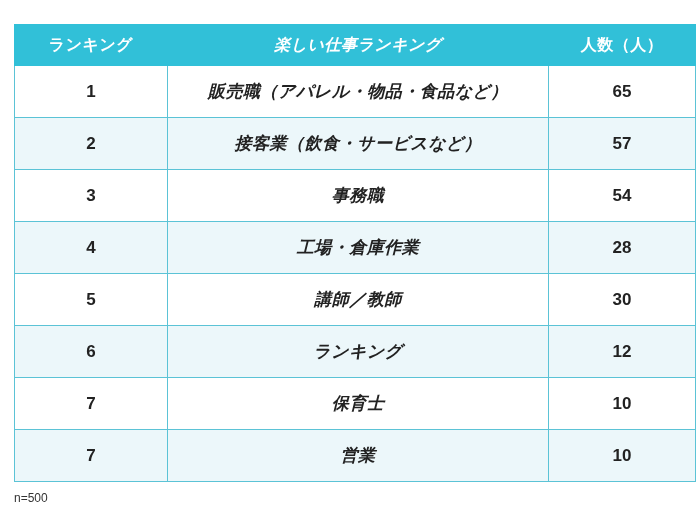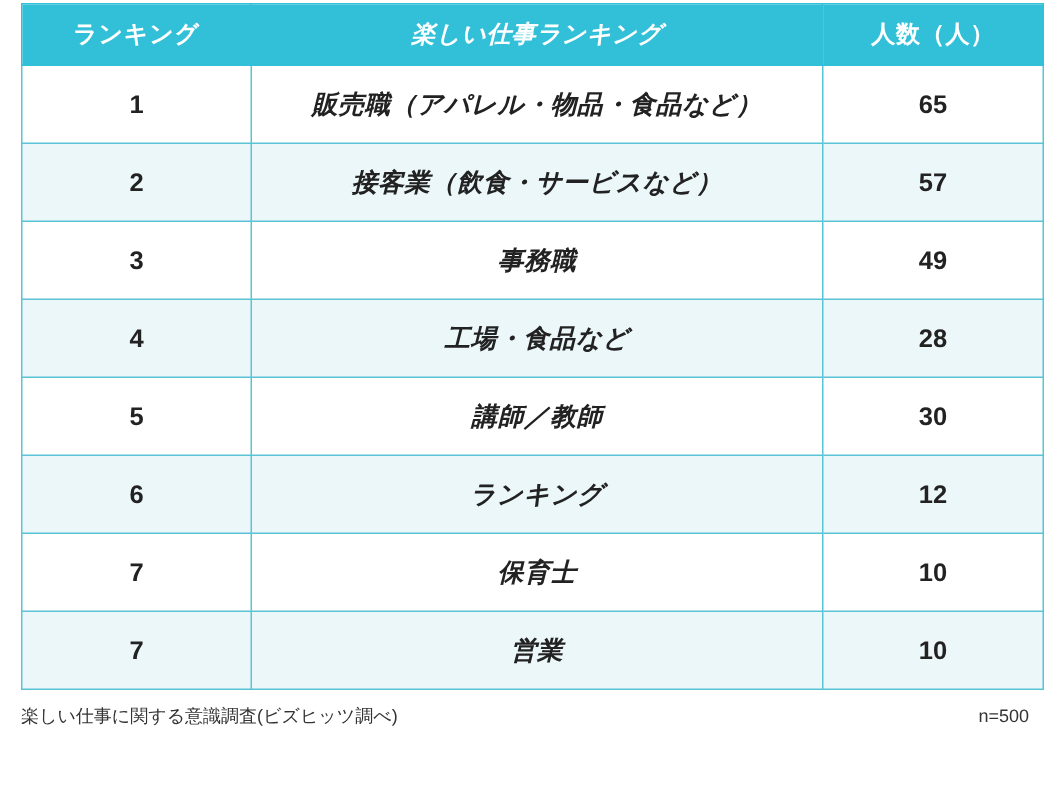--- a/index.html
+++ b/index.html
@@ -11,21 +11,21 @@
     height: 530px;
     background: #ffffff;
     font-family: "Liberation Sans", sans-serif;
     color: #222222;
     overflow: hidden;
   }
   .page {
     width: 700px;
     height: 530px;
     box-sizing: border-box;
-    padding: 2px 14px 0 14px;
+    padding: 24px 14px 0 14px;
     position: relative;
   }
   table.rank-table {
     width: 672px;
     border-collapse: collapse;
     table-layout: fixed;
   }
   table.rank-table th,
   table.rank-table td {
     border: 1px solid #5bc3d6;
@@ -95,25 +95,25 @@
         <td class="col-count">65</td>
       </tr>
       <tr class="alt">
         <td class="col-rank">2</td>
         <td class="col-job">接客業（飲食・サービスなど）</td>
         <td class="col-count">57</td>
       </tr>
       <tr>
         <td class="col-rank">3</td>
         <td class="col-job">事務職</td>
-        <td class="col-count">49</td>
+        <td class="col-count">54</td>
       </tr>
       <tr class="alt">
         <td class="col-rank">4</td>
-        <td class="col-job">工場・食品など</td>
+        <td class="col-job">工場・倉庫作業</td>
         <td class="col-count">28</td>
       </tr>
       <tr>
         <td class="col-rank">5</td>
         <td class="col-job">講師／教師</td>
         <td class="col-count">30</td>
       </tr>
       <tr class="alt">
         <td class="col-rank">6</td>
         <td class="col-job">ランキング</td>
@@ -126,17 +126,16 @@
       </tr>
       <tr class="alt">
         <td class="col-rank">7</td>
         <td class="col-job">営業</td>
         <td class="col-count">10</td>
       </tr>
     </tbody>
   </table>
 
   <div class="footer">
-    <div class="source">楽しい仕事に関する意識調査(ビズヒッツ調べ)</div>
     <div class="n-value">n=500</div>
   </div>
 
 </div>
 
 </body></html>

